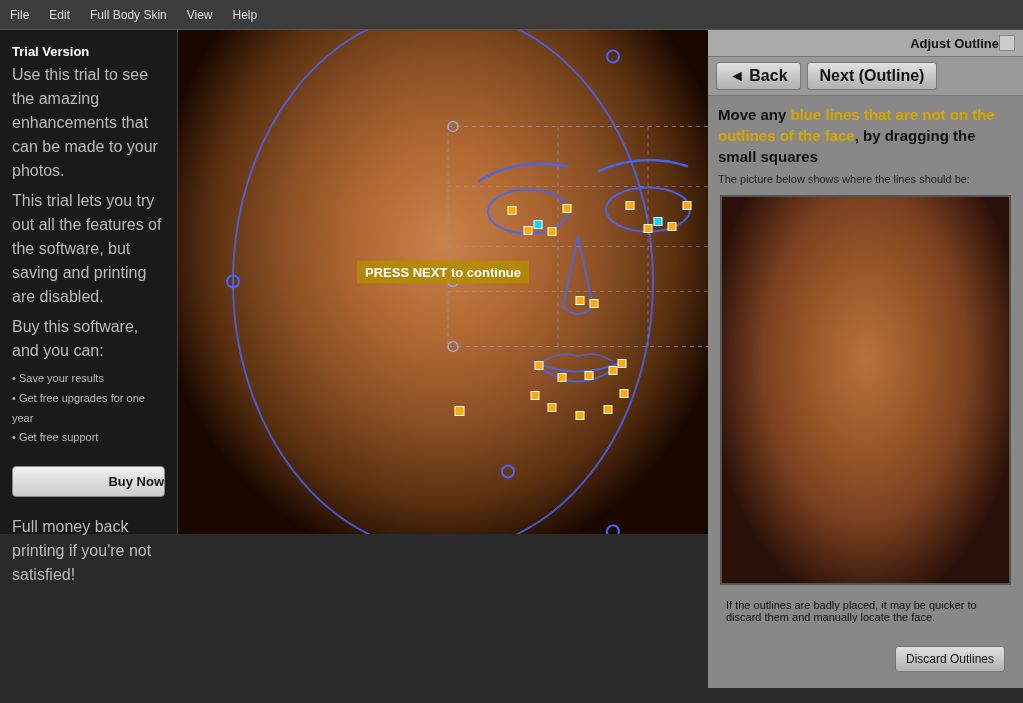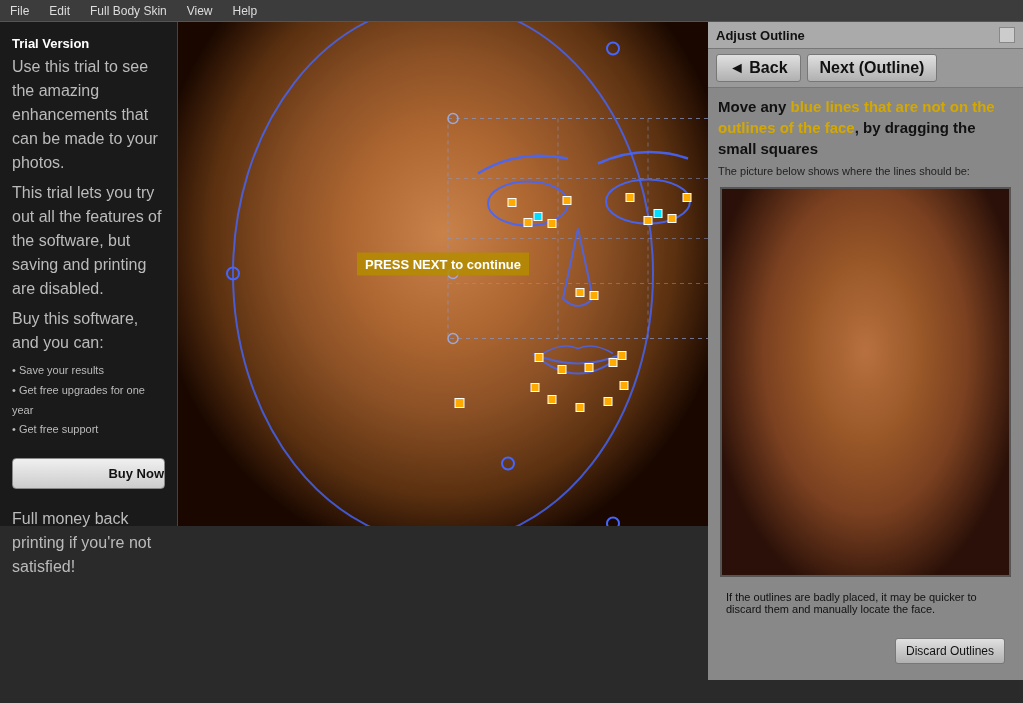--- a/index.html
+++ b/index.html
@@ -9,21 +9,21 @@
       background: #2a2a2a;
       font-family: Arial, sans-serif;
       font-size: 12px;
       color: #ccc;
       overflow: hidden;
     }
 
     
     #menubar {
       background: #3c3c3c;
-      height: 22px;
+      height: 30px;
       display: flex;
       align-items: center;
       border-bottom: 1px solid #555;
     }
     .menu-item {
       padding: 2px 10px;
       color: #ddd;
       font-size: 12px;
       cursor: pointer;
     }
@@ -105,21 +105,21 @@
       background: #888888;
       display: flex;
       flex-direction: column;
     }
 
     #right-panel-header {
       background: #aaaaaa;
       padding: 5px 8px;
       display: flex;
       align-items: center;
-      justify-content: space-between;
+      justify-content: flex-end;
       border-bottom: 1px solid #777;
     }
     #right-panel-header span {
       font-size: 13px;
       font-weight: bold;
       color: #111;
     }
     #right-panel-header .icon-btn {
       width: 16px;
       height: 16px;

